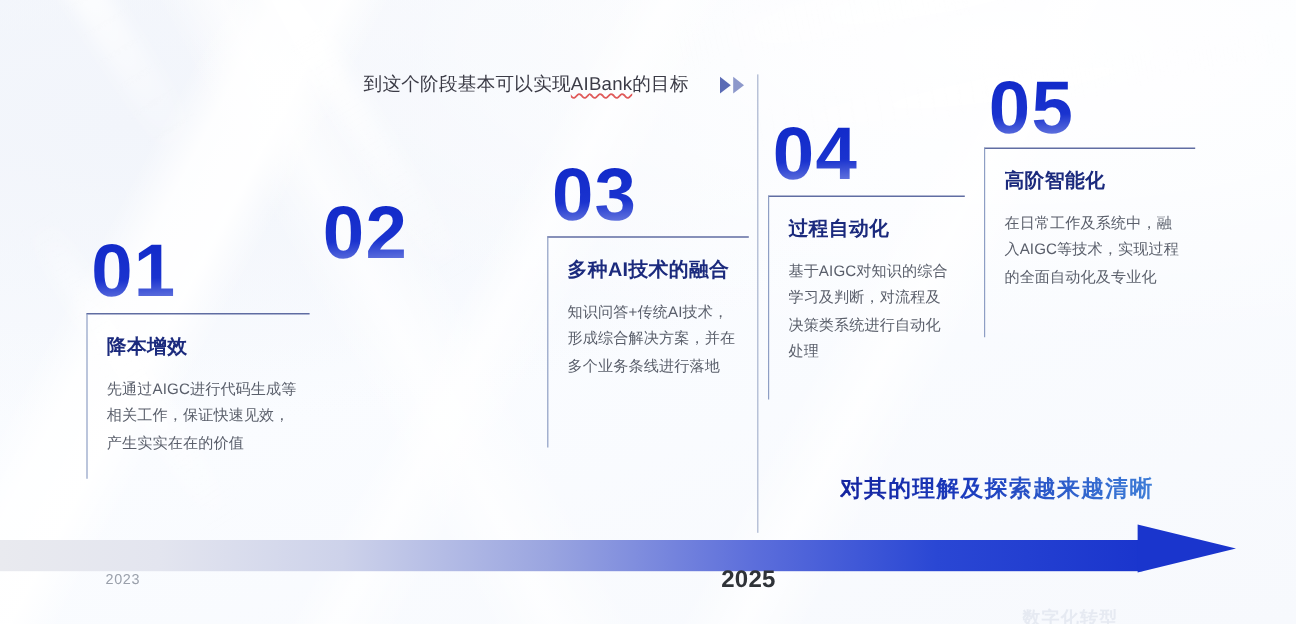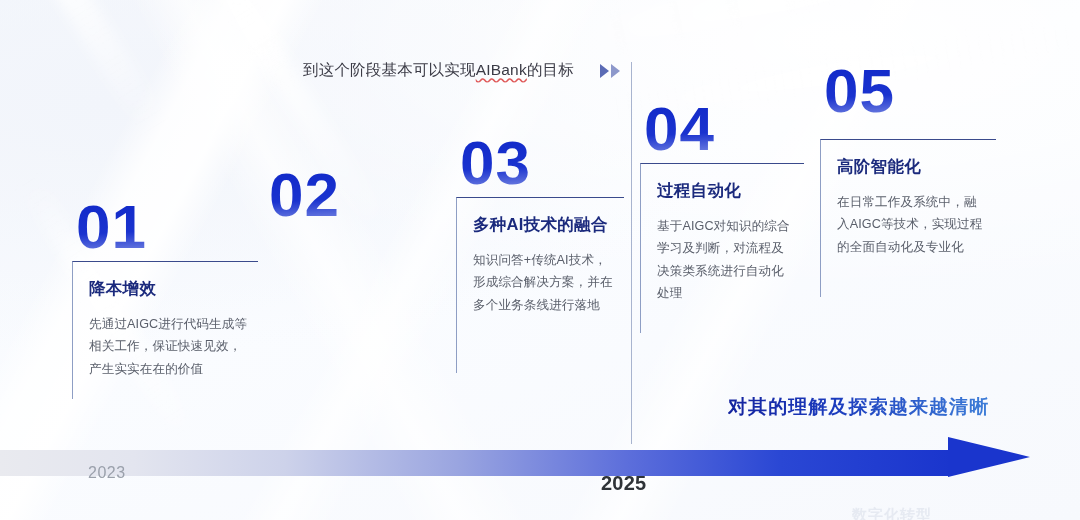--- a/index.html
+++ b/index.html
@@ -138,21 +138,21 @@
   
   .connector {
     position: absolute;
     width: 1.4px;
     background: #a8b4cf;
   }
 
   
   #caption {
     position: absolute;
-    left: 728px;
+    left: 700px;
     top: 394px;
     font-size: 19px;
     font-weight: 700;
     letter-spacing: 1.1px;
     white-space: nowrap;
     background: linear-gradient(100deg, #14239e 0%, #1b3bbd 40%, #3f7fd8 100%);
     -webkit-background-clip: text;
     background-clip: text;
     color: transparent;
     -webkit-text-fill-color: transparent;
@@ -185,22 +185,22 @@
     position: absolute;
     left: 948px;
     top: -7px;
     width: 0; height: 0;
     border-top: 20px solid transparent;
     border-bottom: 20px solid transparent;
     border-left: 82px solid #1a35cd;
   }
   .tl-year {
     position: absolute;
-    top: 464px;
-    font-size: 16px;
+    top: 476px;
+    font-size: 12px;
     color: #9aa0ab;
     letter-spacing: 0.5px;
   }
   .tl-year.strong {
     font-size: 20px;
     font-weight: 700;
     color: #2f3338;
     letter-spacing: 0.2px;
   }
 
@@ -262,21 +262,21 @@
   <div class="step" style="left:640px; top:100px; width:164px;">
     <div class="num">04</div>
     <div class="card" style="width:164px; height:170px; margin-top:6px;">
       <h3>过程自动化</h3>
       <p>基于AIGC对知识的综合学习及判断，对流程及决策类系统进行自动化处理</p>
     </div>
   </div>
 
   <div class="step" style="left:820px; top:62px; width:176px;">
     <div class="num">05</div>
-    <div class="card" style="width:176px; height:158px; margin-top:20px;">
+    <div class="card" style="width:176px; height:158px; margin-top:4px;">
       <h3>高阶智能化</h3>
       <p>在日常工作及系统中，融入AIGC等技术，实现过程的全面自动化及专业化</p>
     </div>
   </div>
 
   <div id="caption">对其的理解及探索越来越清晰</div>
 
   <div id="timeline">
     <div id="tl-bar"></div>
     <div id="tl-arrow"></div>

